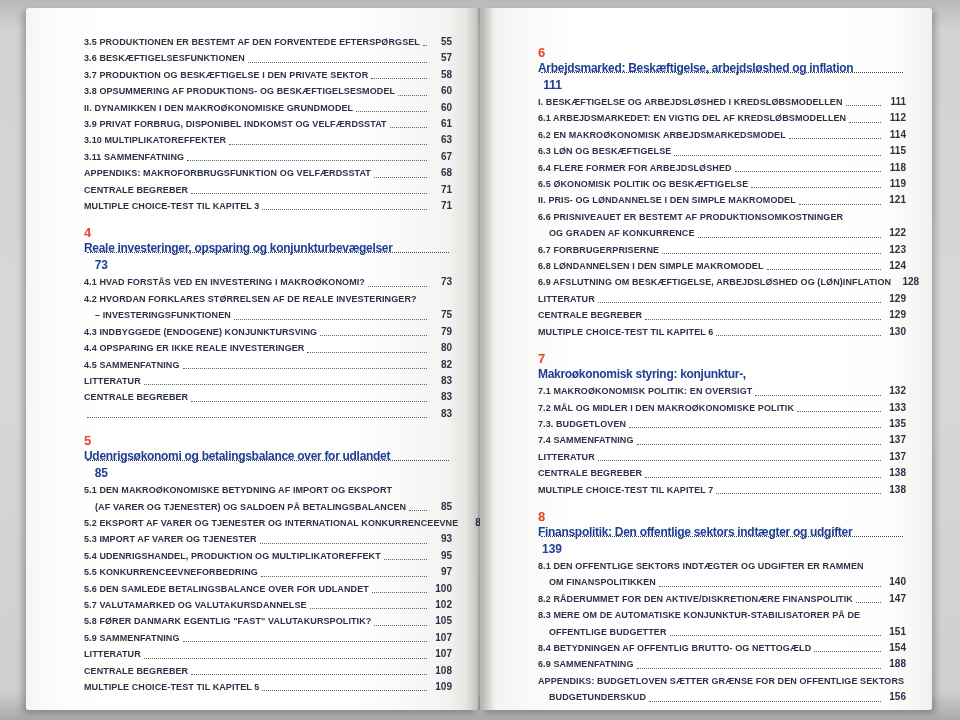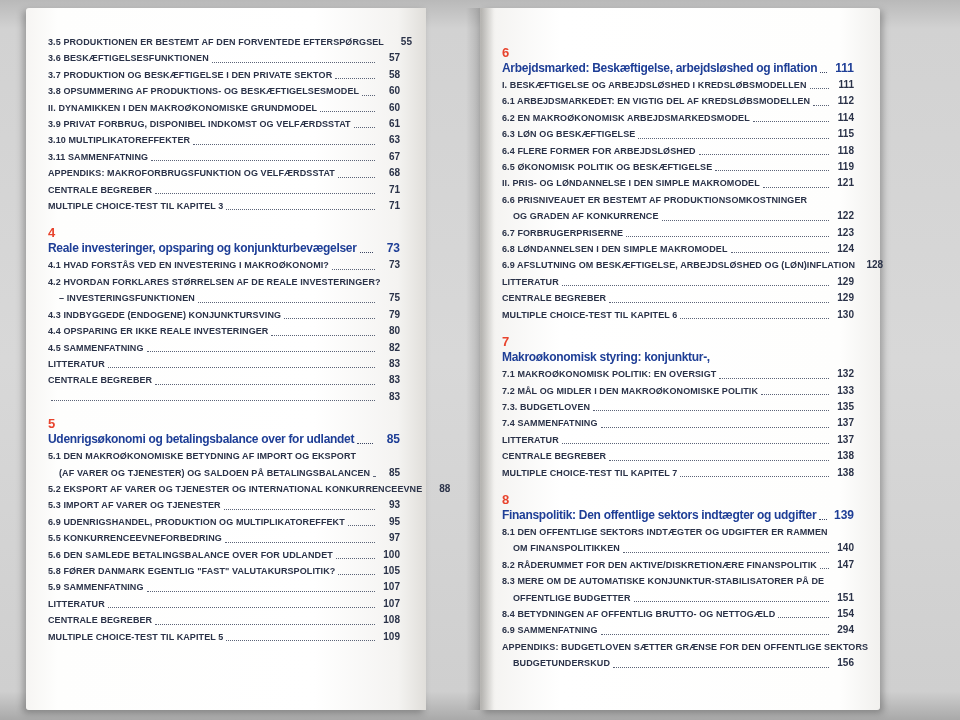--- a/index.html
+++ b/index.html
@@ -10,23 +10,24 @@
     overflow: hidden;
   }
   .photo {
     position: relative;
     width: 960px; height: 720px;
     background: linear-gradient(180deg, #b9b9b9 0%, #d2d2d2 4%, #d8d8d8 50%, #cfcfcf 96%, #a9a9a9 100%);
   }
   .page {
     position: absolute;
     top: 8px;
-    width: 400px;
+    width: 452px;
     height: 702px;
     box-sizing: border-box;
+    padding-left: 36px;
   }
   .page.left {
     left: 26px;
     background: linear-gradient(to right, #f6f5f3 0%, #fefefd 8%, #ffffff 72%, #f4f3f1 93%, #e0deda 100%);
     box-shadow: -3px 3px 7px rgba(0,0,0,0.28);
     border-radius: 3px 0 0 3px;
   }
   .page.right {
     left: 480px;
     background: linear-gradient(to right, #dcdad6 0%, #f5f4f2 4%, #ffffff 20%, #fefefd 90%, #f1f0ee 100%);
@@ -68,21 +69,21 @@
     min-width: 22px;
     text-align: right;
   }
   .chap-num {
     color: var(--chapnum, #e8432d);
     font-size: 13px;
     font-weight: 700;
     line-height: 15px;
     margin-top: 11px;
   }
-  .title-row { line-height: 17px; }
+  .title-row { line-height: 17px; flex-direction: column; }
   .title-lbl {
     font-size: 12px;
     font-weight: 700;
     letter-spacing: -0.3px;
     color: var(--title-blue, #1e3e96);
   }
   .title-dots::after {
     border-bottom: 1.8px dotted #3d4764;
     bottom: 4px;
   }
@@ -228,33 +229,38 @@
           <span class="lbl">5.2 EKSPORT AF VARER OG TJENESTER OG INTERNATIONAL KONKURRENCEEVNE</span>
           <span class="dots"></span>
           <span class="pg">88</span>
         </div>
         <div class="row">
           <span class="lbl">5.3 IMPORT AF VARER OG TJENESTER</span>
           <span class="dots"></span>
           <span class="pg">93</span>
         </div>
         <div class="row">
-          <span class="lbl">6.9 UDENRIGSHANDEL, PRODUKTION OG MULTIPLIKATOREFFEKT</span>
+          <span class="lbl">5.4 UDENRIGSHANDEL, PRODUKTION OG MULTIPLIKATOREFFEKT</span>
           <span class="dots"></span>
           <span class="pg">95</span>
         </div>
         <div class="row">
           <span class="lbl">5.5 KONKURRENCEEVNEFORBEDRING</span>
           <span class="dots"></span>
           <span class="pg">97</span>
         </div>
         <div class="row">
           <span class="lbl">5.6 DEN SAMLEDE BETALINGSBALANCE OVER FOR UDLANDET</span>
           <span class="dots"></span>
           <span class="pg">100</span>
+        </div>
+        <div class="row">
+          <span class="lbl">5.7 VALUTAMARKED OG VALUTAKURSDANNELSE</span>
+          <span class="dots"></span>
+          <span class="pg">102</span>
         </div>
         <div class="row">
           <span class="lbl">5.8 FØRER DANMARK EGENTLIG "FAST" VALUTAKURSPOLITIK?</span>
           <span class="dots"></span>
           <span class="pg">105</span>
         </div>
         <div class="row">
           <span class="lbl">5.9 SAMMENFATNING</span>
           <span class="dots"></span>
           <span class="pg">107</span>
@@ -424,21 +430,21 @@
           <span class="pg">151</span>
         </div>
         <div class="row">
           <span class="lbl">8.4 BETYDNINGEN AF OFFENTLIG BRUTTO- OG NETTOGÆLD</span>
           <span class="dots"></span>
           <span class="pg">154</span>
         </div>
         <div class="row">
           <span class="lbl">6.9 SAMMENFATNING</span>
           <span class="dots"></span>
-          <span class="pg">294</span>
+          <span class="pg">188</span>
         </div>
         <div class="row">
           <span class="lbl">APPENDIKS: BUDGETLOVEN SÆTTER GRÆNSE FOR DEN OFFENTLIGE SEKTORS</span>
         </div>
         <div class="row cont">
           <span class="lbl">BUDGETUNDERSKUD</span>
           <span class="dots"></span>
           <span class="pg">156</span>
         </div>
       </div>

